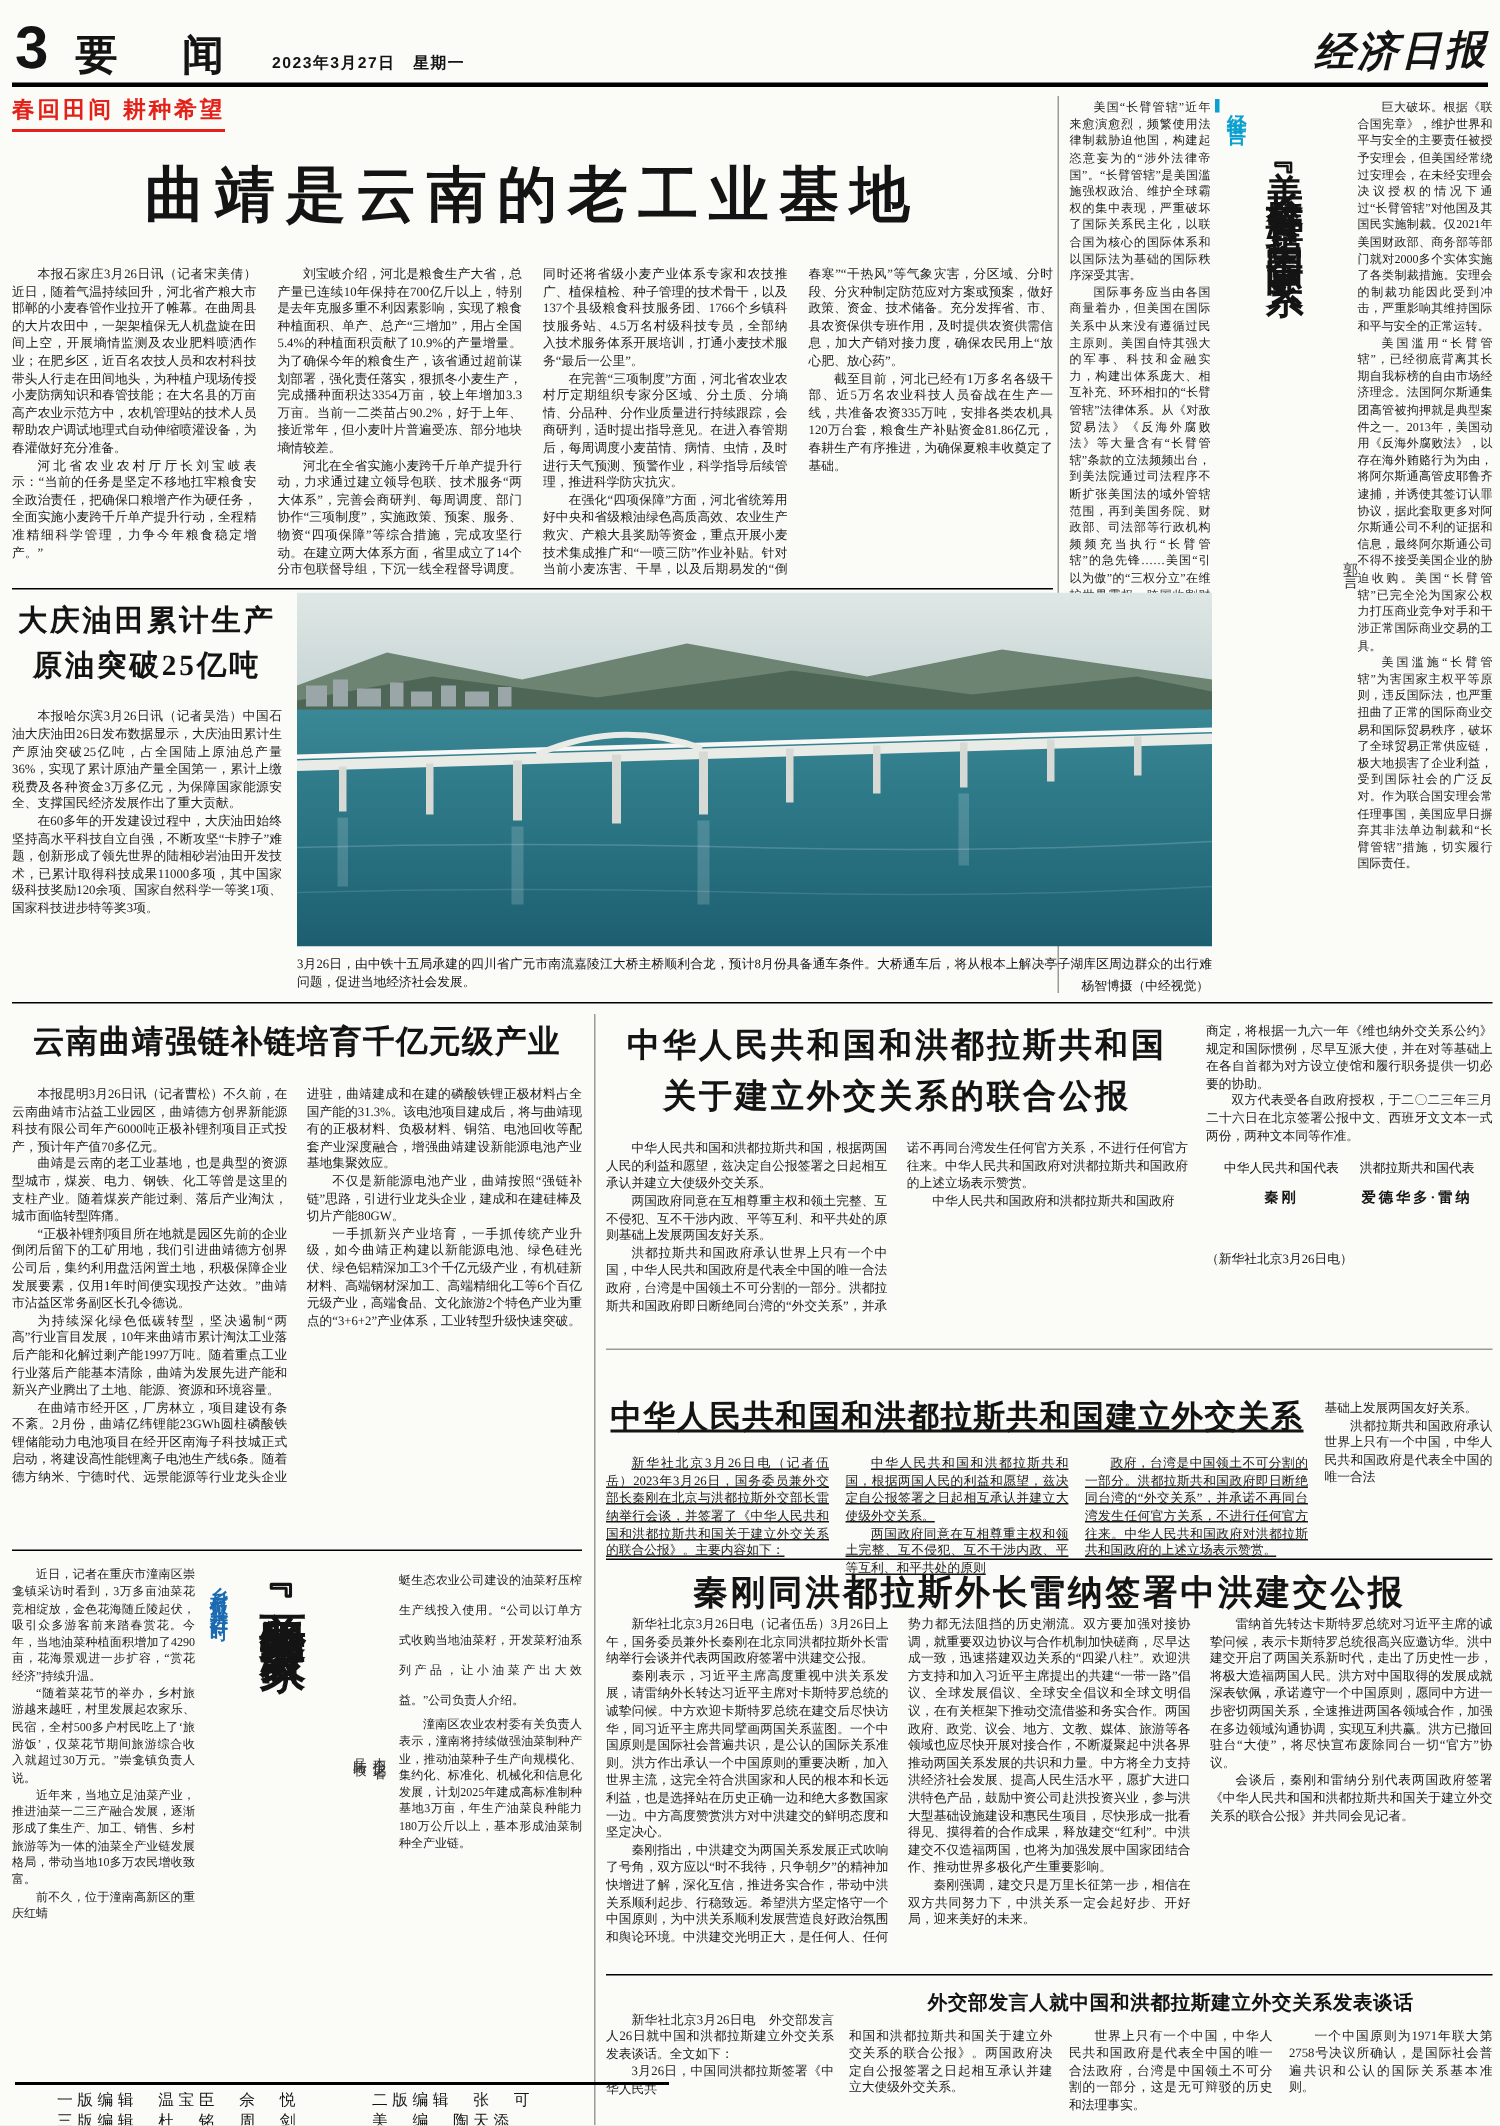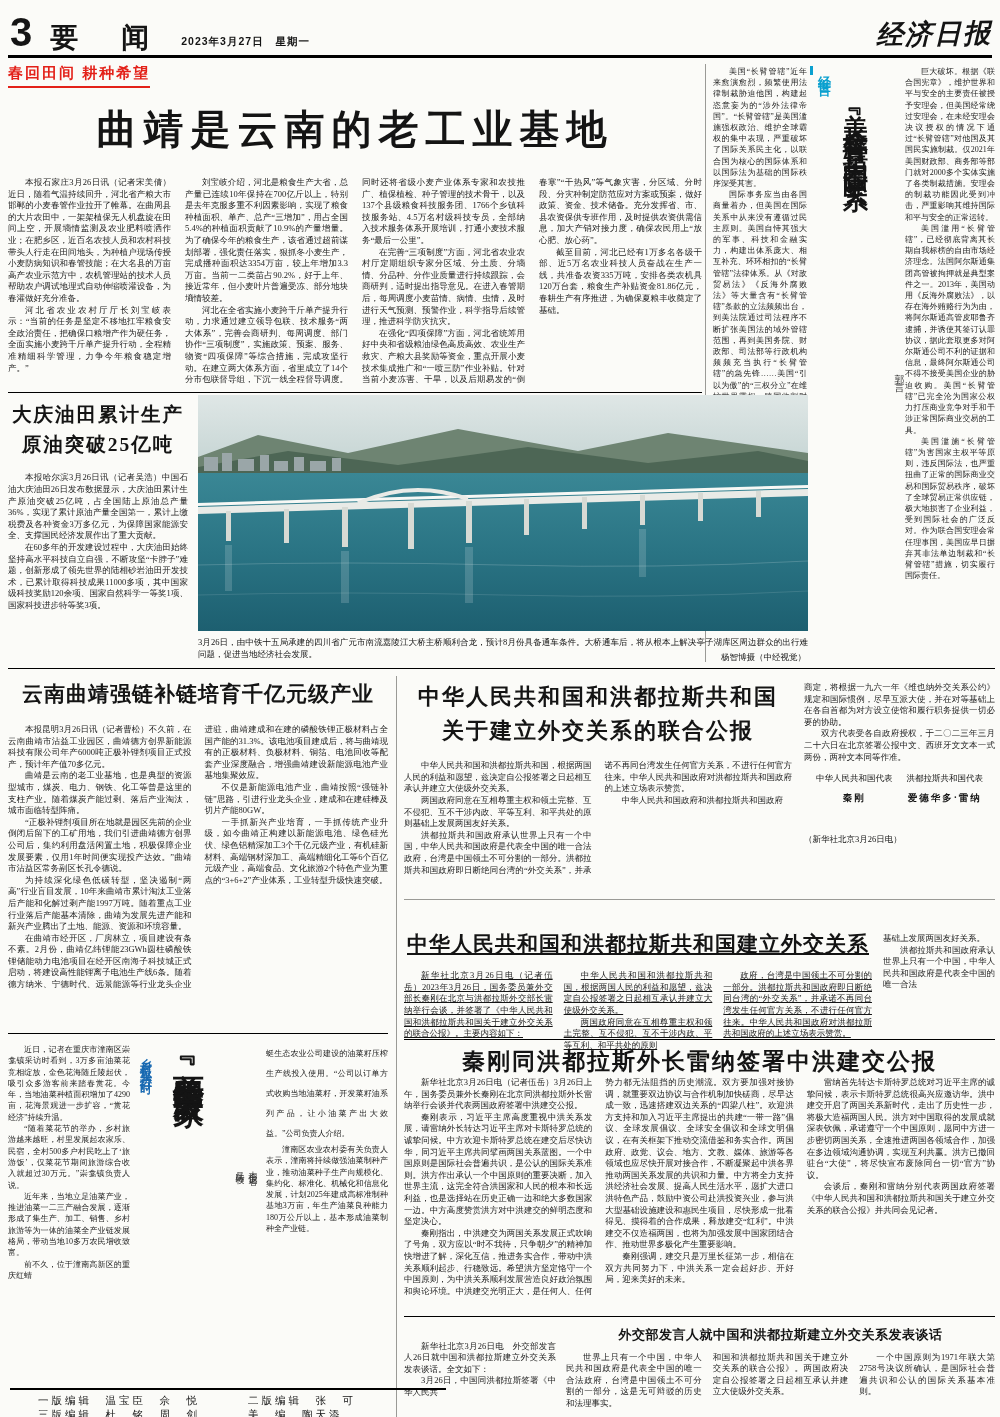--- a/index.html
+++ b/index.html
@@ -289,22 +289,22 @@
   <div class="rule" style="left:404px; top:1316px; width:591px; height:1px;"></div>
 
   <div class="abs mfa" style="left:404px; top:1322px; width:591px;">
     <div class="mfa-intro">
       <p class="body">新华社北京3月26日电　外交部发言人26日就中国和洪都拉斯建立外交关系发表谈话。全文如下：</p>
       <p class="body">3月26日，中国同洪都拉斯签署《中华人民共</p>
     </div>
     <div class="mfa-right">
       <div class="mfa-head">外交部发言人就中国和洪都拉斯建立外交关系发表谈话</div>
       <div class="mfa-body cols">
+        <p class="body" style="text-indent:0;">和国和洪都拉斯共和国关于建立外交关系的联合公报》。两国政府决定自公报签署之日起相互承认并建立大使级外交关系。</p>
         <p class="body">世界上只有一个中国，中华人民共和国政府是代表全中国的唯一合法政府，台湾是中国领土不可分割的一部分，这是无可辩驳的历史和法理事实。</p>
-        <p class="body" style="text-indent:0;">和国和洪都拉斯共和国关于建立外交关系的联合公报》。两国政府决定自公报签署之日起相互承认并建立大使级外交关系。</p>
         <p class="body">一个中国原则为1971年联大第2758号决议所确认，是国际社会普遍共识和公认的国际关系基本准则。</p>
 
       </div>
     </div>
   </div>
 
   <div class="rule" style="left:8px; top:1033px; width:380px; height:1px;"></div>
 
   <div class="abs mlj" style="left:8px; top:1044px; width:380px;">
     <div class="mlj-col">

